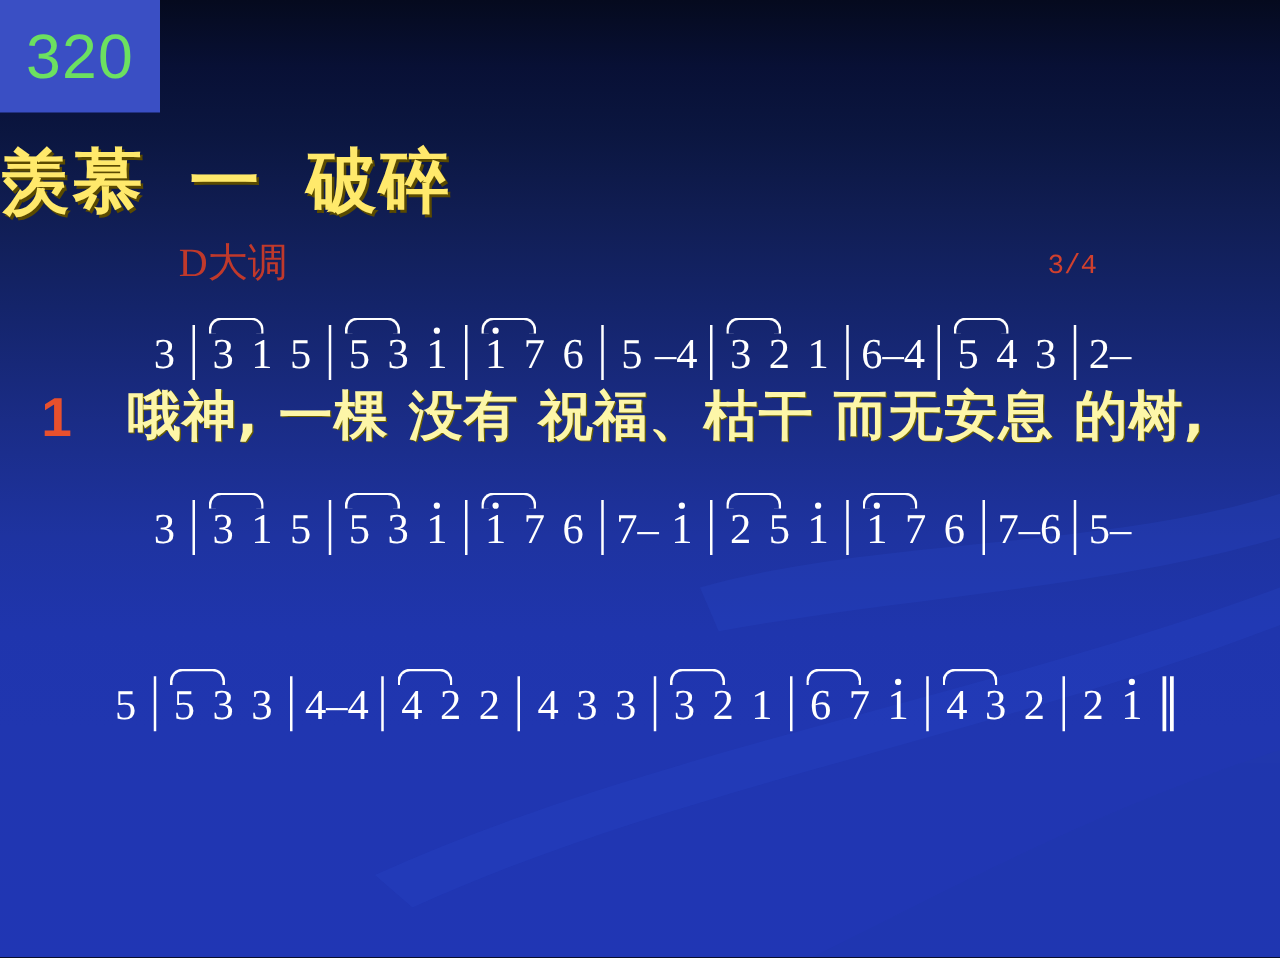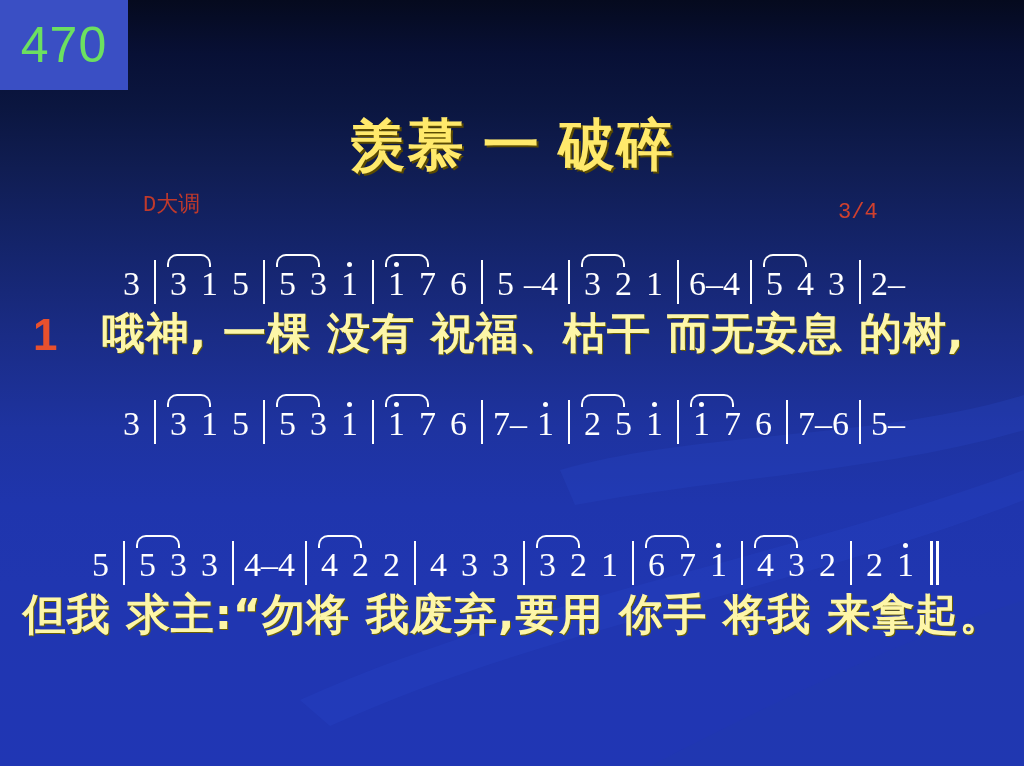--- a/index.html
+++ b/index.html
@@ -54,37 +54,36 @@
     letter-spacing: 1px;
     font-family: "Liberation Sans", "DejaVu Sans", sans-serif;
   }
 
   
   #title {
     position: absolute;
     left: 0;
     top: 108px;
     width: 1024px;
-    text-align: center;
     color: #ffe96b;
     font-size: 56px;
     font-weight: bold;
     letter-spacing: 2px;
-    font-family: Liberation Sans, sans-serif;
+    font-family: Liberation Mono, monospace;
     text-shadow: 2px 2px 0 #5a4a00;
   }
 
   
   #key {
     position: absolute;
     left: 143px;
     top: 189px;
     color: #c0392b;
-    font-size: 22px;
-    font-family: Liberation Mono, monospace;
+    font-size: 32px;
+    font-family: Liberation Serif, serif;
   }
   #meter {
     position: absolute;
     left: 838px;
     top: 200px;
     color: #d0402e;
     font-size: 22px;
     font-family: Liberation Mono, monospace;
   }
 
@@ -206,21 +205,21 @@
 
 <div id="slide">
 
   <svg class="swoosh" width="1024" height="766" viewBox="0 0 1024 766" style="left:0;top:0;">
     <path d="M560 470 C 700 430, 880 440, 1024 395 L1024 430 C 890 470, 720 478, 575 505 Z" fill="#2a49c9" opacity="0.45"></path>
     <path d="M300 700 C 520 600, 780 560, 1024 470 L1024 500 C 790 590, 540 630, 330 726 Z" fill="#2b4bd0" opacity="0.40"></path>
     <path d="M650 766 C 800 690, 900 640, 1024 600 L1024 766 Z" fill="#24409f" opacity="0.25"></path>
   </svg>
 
   <div id="badge">
-    <span class="num">470</span>
+    <span class="num">320</span>
   </div>
 
   <div id="title">羡慕 一 破碎</div>
 
   <div id="key">D大调</div>
 
   <div id="meter">3/4</div>
 
   <div id="verse-num">1</div>
 
@@ -384,17 +383,16 @@
         <span class="bar"></span>
         <span class="meas">
           <span class="n">2</span>
           <span class="n oct">1</span>
         </span>
         <span class="dbar">
           <i></i>
           <i></i>
         </span>
       </div>
-    <div class="lyricline">但我  求主:“勿将  我废弃,要用  你手  将我  来拿起。</div>
   </div>
 
 
 </div>
 
 </body></html>

